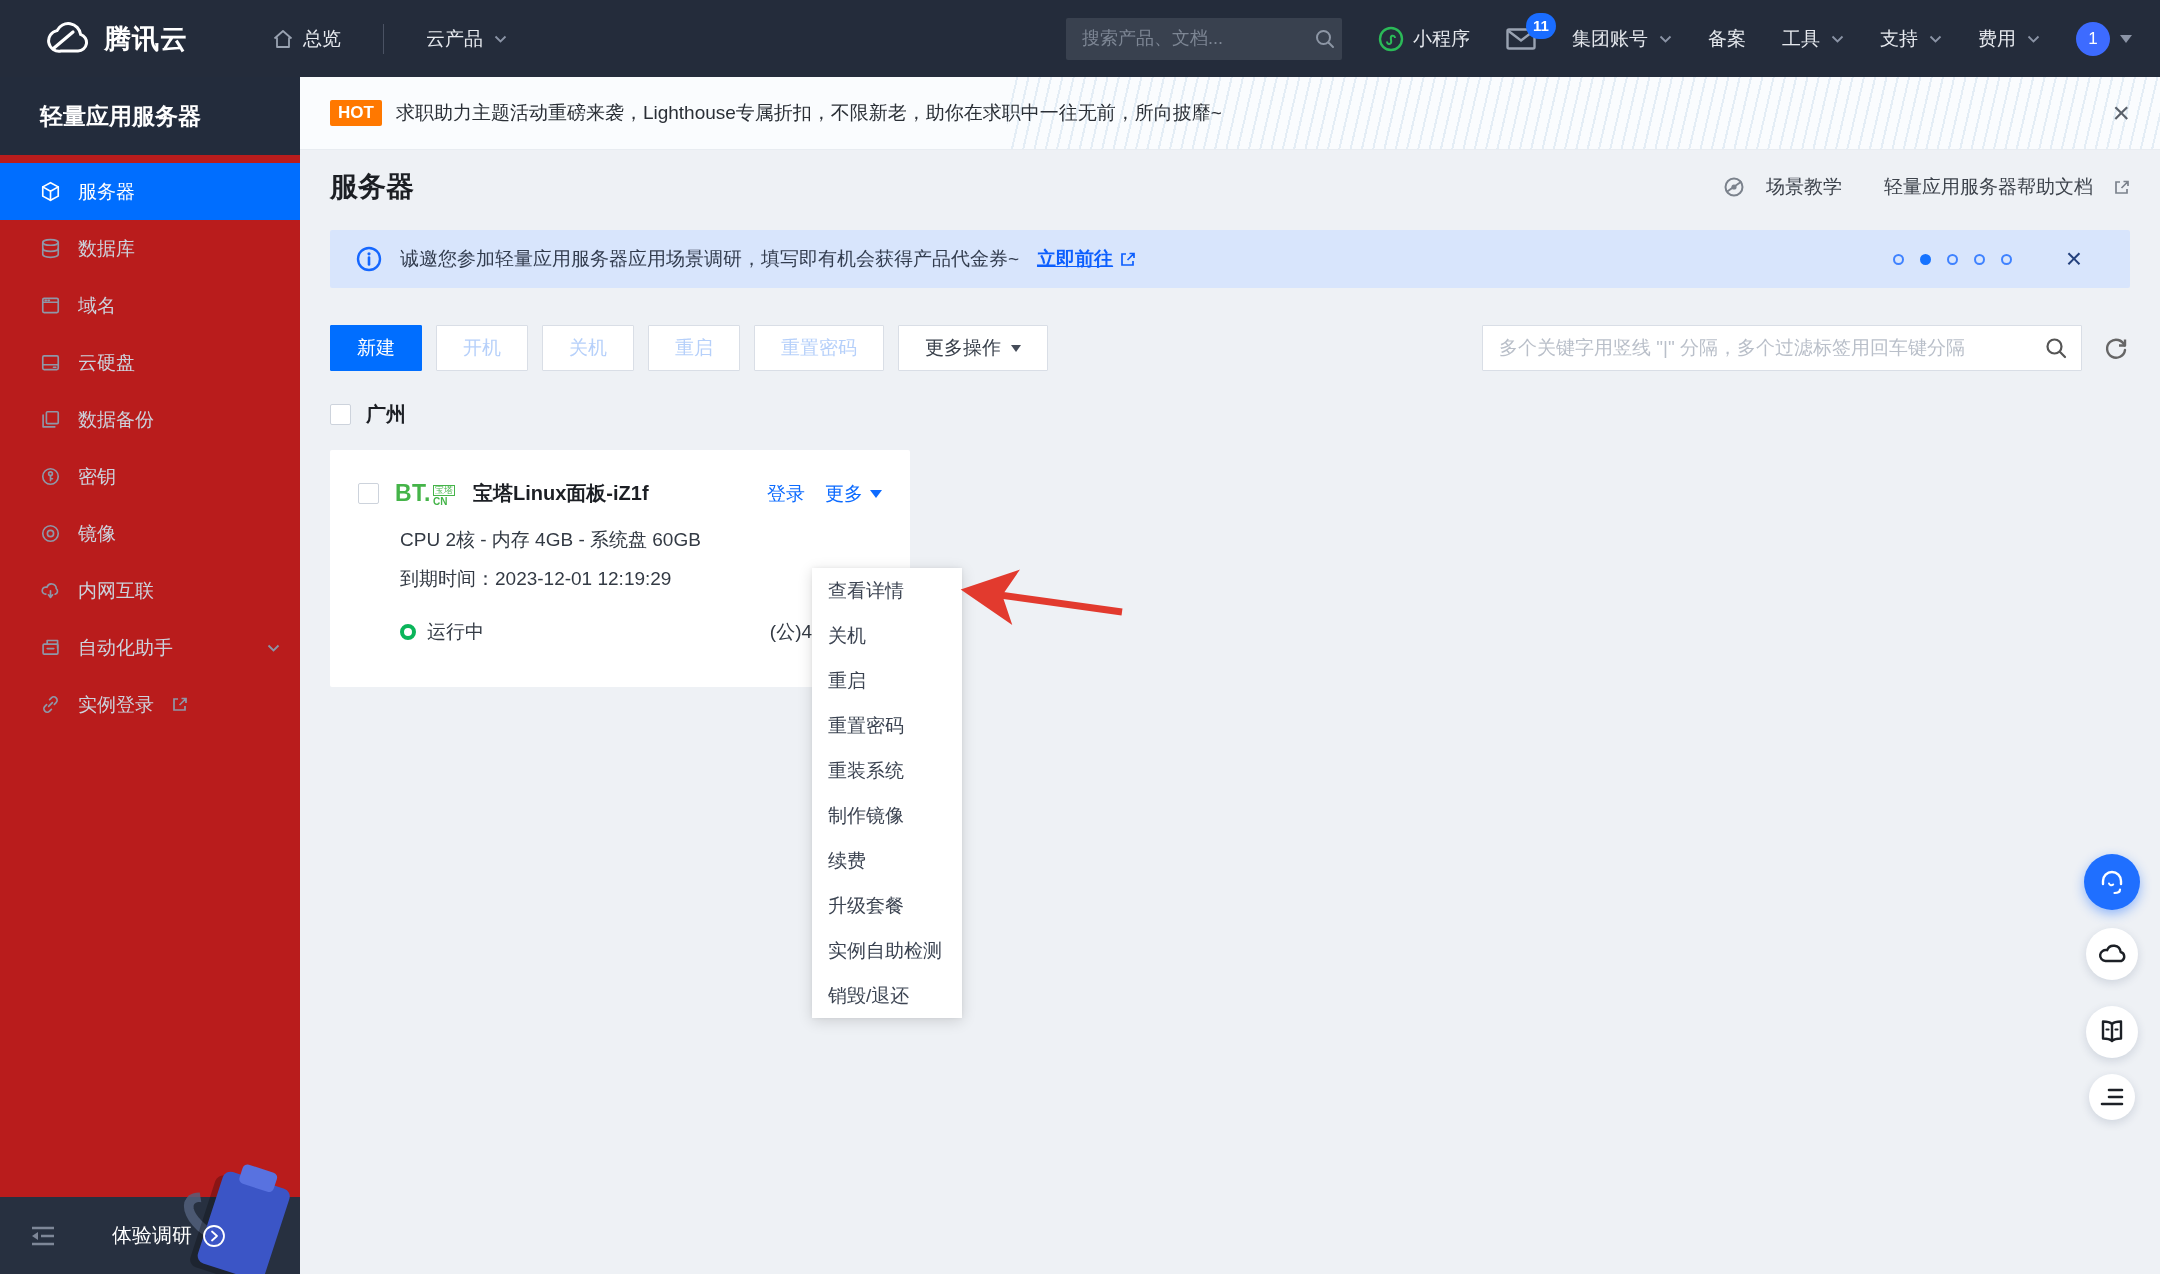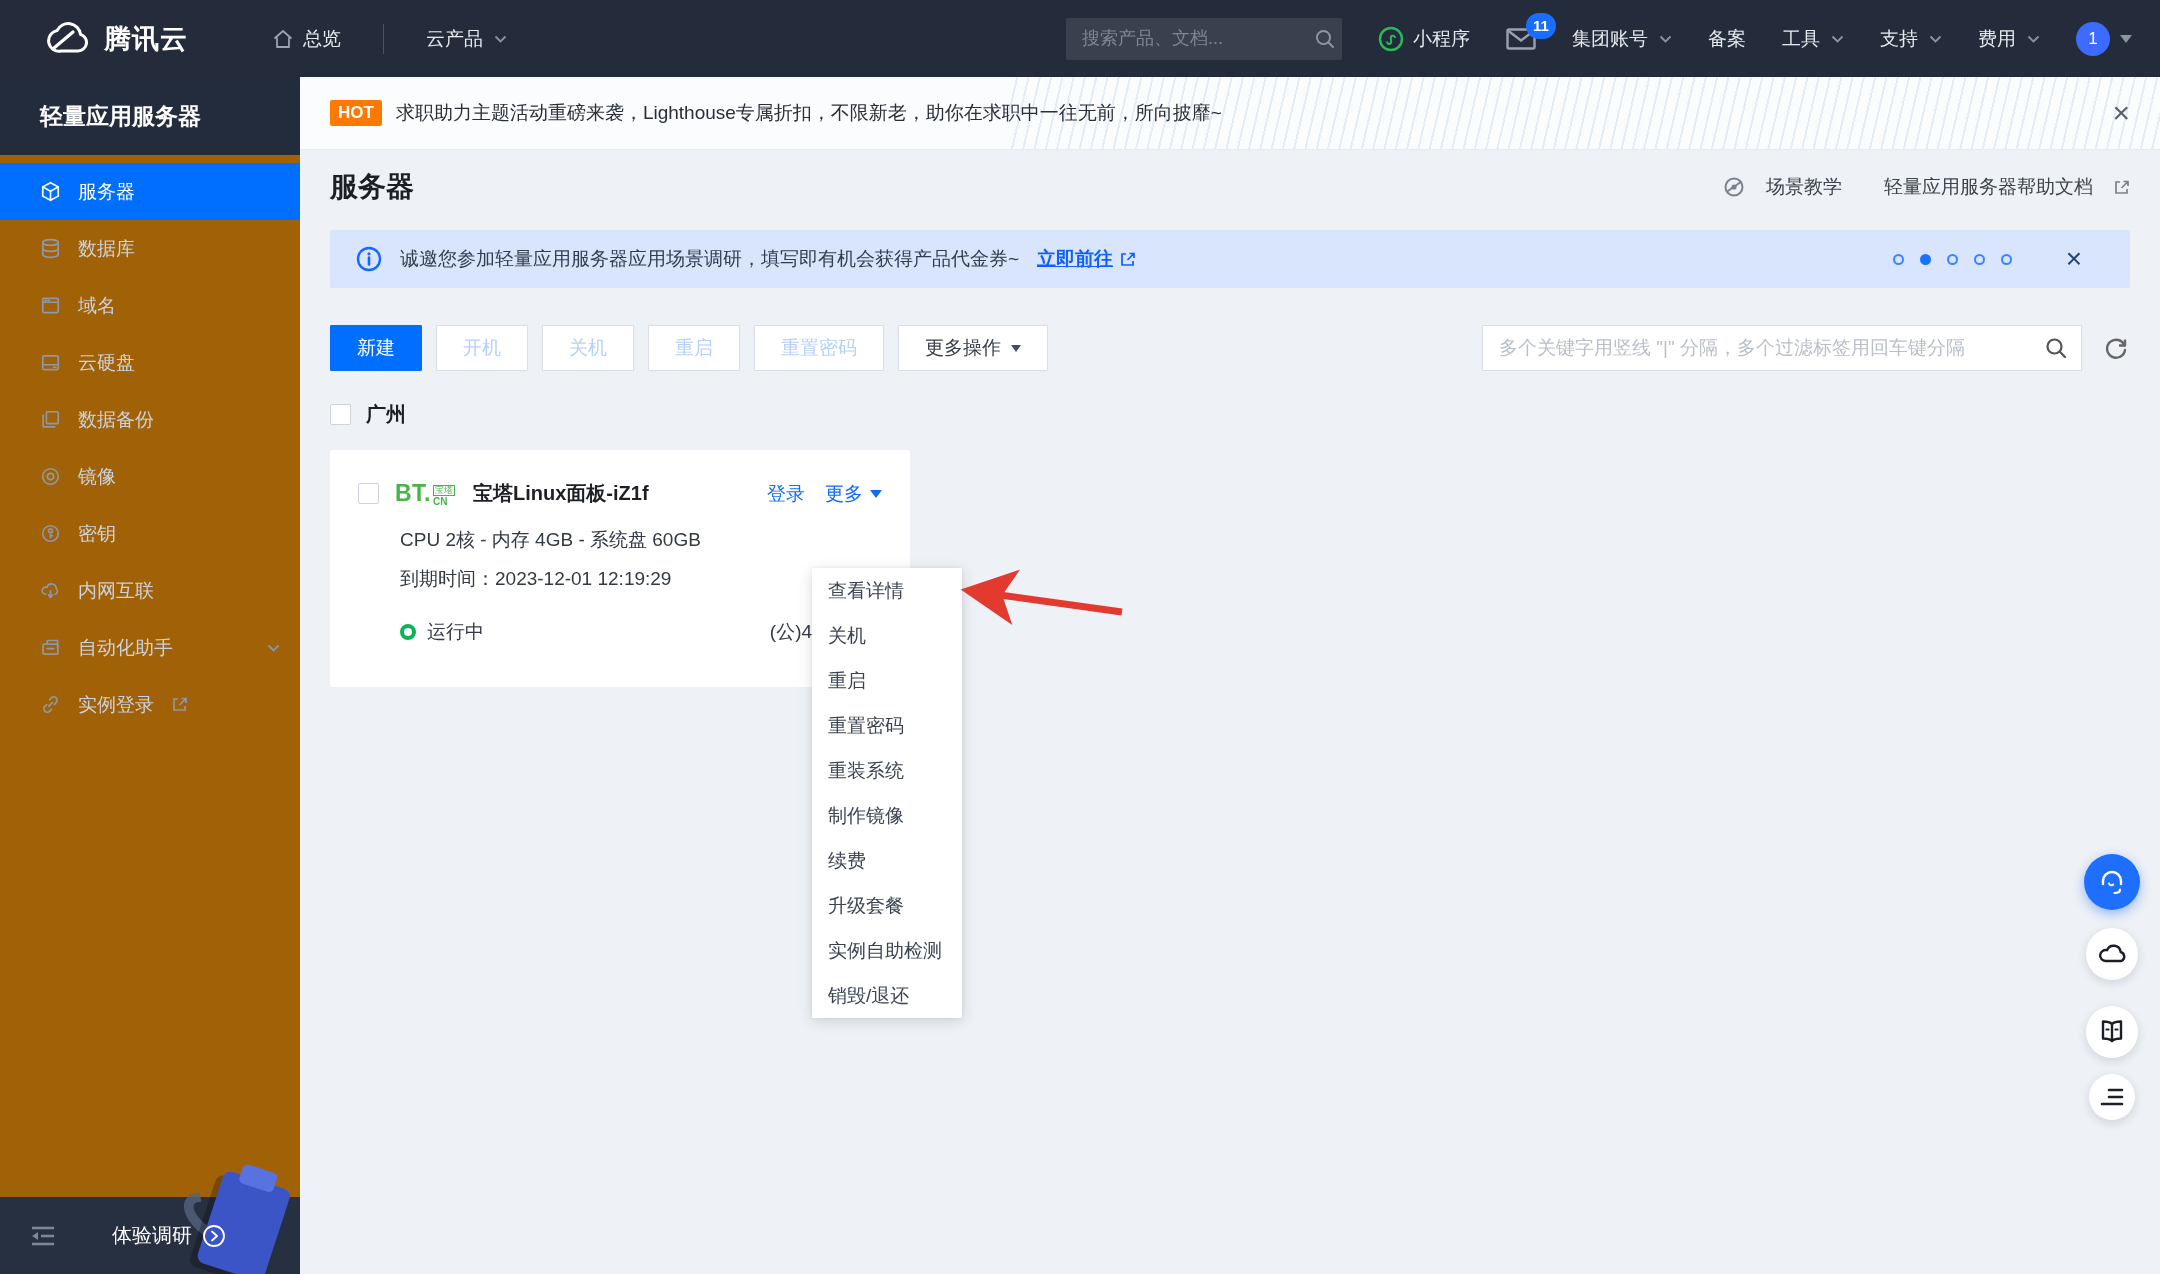--- a/index.html
+++ b/index.html
@@ -45,21 +45,21 @@
   .avatar {
     width:34px; height:34px; border-radius:50%; background:#3d6bff; color:#fff;
     font-size:17px; display:flex; align-items:center; justify-content:center; cursor:pointer;
   }
   .tri { width:0; height:0; border-left:6px solid transparent; border-right:6px solid transparent; border-top:8px solid currentColor; display:inline-block; }
   .avatar-caret { color:#8b94a6; }
 
   
   .sidebar {
     position:absolute; top:77px; left:0; bottom:0; width:300px;
-    background:#a16207; z-index:30;
+    background:#b91c1c; z-index:30;
   }
   .side-title {
     height:78px; background:#232c3c; display:flex; align-items:center;
     padding-left:40px; color:#fff; font-size:23px; font-weight:bold;
   }
   .side-menu { padding-top:8px; }
   .side-item {
     height:57px; display:flex; align-items:center; gap:17px;
     padding:0 20px 0 40px; color:#ccd2dc; font-size:19px; cursor:pointer;
   }
@@ -315,31 +315,31 @@
     <div class="side-item">
       <svg class="sicon" viewBox="0 0 19 19">
           <rect x="5.8" y="2.5" width="10.7" height="10.7" rx="1"></rect>
           <path d="M2.8 5.6v10.6h10.6"></path>
         </svg>
       <span>数据备份</span>
     </div>
     <div class="side-item">
       <svg class="sicon" viewBox="0 0 19 19">
           <circle cx="9.5" cy="9.5" r="7"></circle>
-          <circle cx="9.5" cy="9.5" r="2.8"></circle>
-        </svg>
-      <span>镜像</span>
-    </div>
-    <div class="side-item">
-      <svg class="sicon" viewBox="0 0 19 19">
-          <circle cx="9.5" cy="9.5" r="7"></circle>
           <circle cx="9.5" cy="7" r="1.7"></circle>
           <path d="M9.5 8.7v4.6M9.5 11.5h1.8"></path>
         </svg>
       <span>密钥</span>
+    </div>
+    <div class="side-item">
+      <svg class="sicon" viewBox="0 0 19 19">
+          <circle cx="9.5" cy="9.5" r="7"></circle>
+          <circle cx="9.5" cy="9.5" r="2.8"></circle>
+        </svg>
+      <span>镜像</span>
     </div>
     <div class="side-item">
       <svg class="sicon" viewBox="0 0 19 19">
           <path d="M5.3 12.8a3.2 3.2 0 1 1 1-6.2 4.3 4.3 0 0 1 8.4 1.2 2.9 2.9 0 0 1-1 5.1"></path>
           <path d="M9.5 9.8v5.7M7.6 13.4l1.9 2.3 1.9-2.3"></path>
         </svg>
       <span>内网互联</span>
     </div>
     <div class="side-item">
       <svg class="sicon" viewBox="0 0 19 19">

